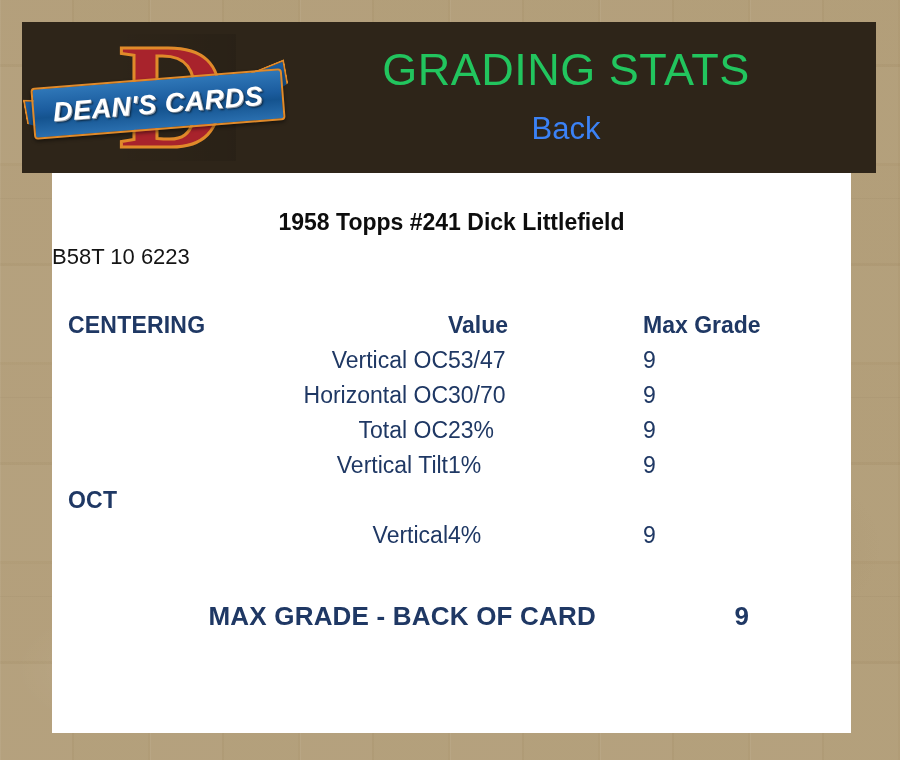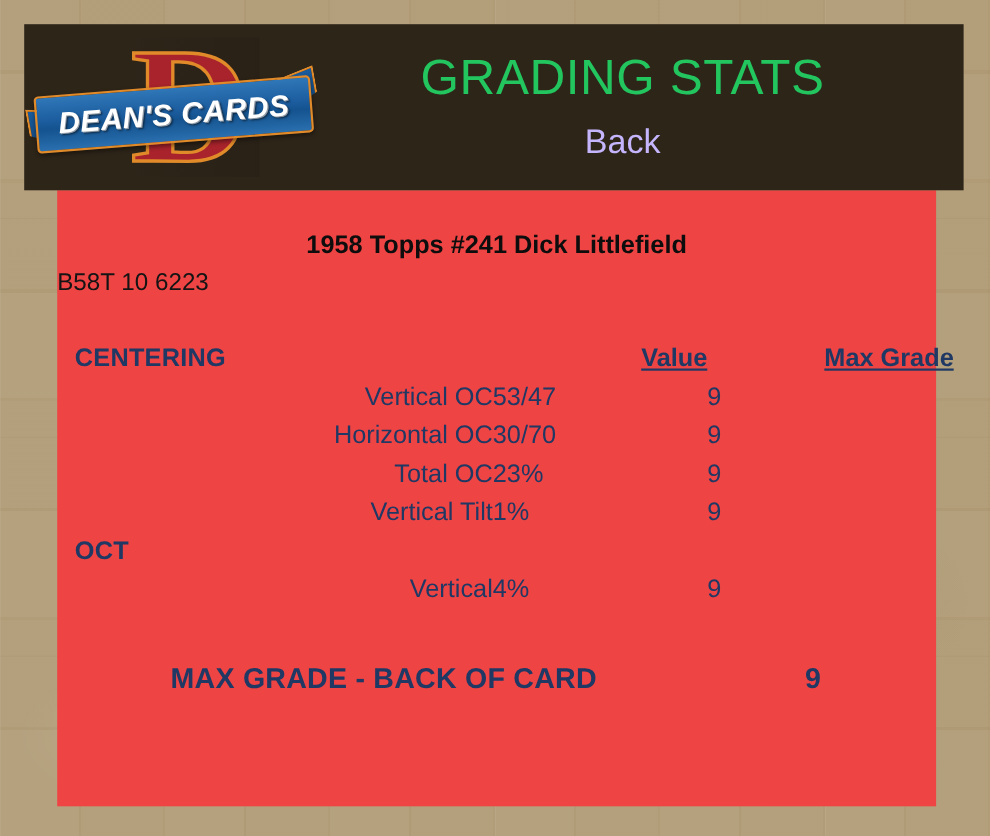--- a/index.html
+++ b/index.html
@@ -136,33 +136,33 @@
     padding-right: 34px;
   }
   #header-title {
     font-size: 45px;
     color: #22c55e;
     line-height: 1.08;
     letter-spacing: 0.5px;
   }
   #header-subtitle {
     font-size: 31px;
-    color: #c4b5fd;
+    color: #3b82f6;
     line-height: 1.25;
     margin-top: 15px;
   }
 
   
   #content-panel {
     position: absolute;
     left: 52px;
     top: 173px;
     width: 799px;
     height: 560px;
-    background: #ef4444;
+    background: #ffffff;
     z-index: 2;
   }
 
   #card-title {
     margin-top: 36px;
     text-align: center;
     font-size: 23px;
     font-weight: bold;
     color: #0d0d0d;
   }
@@ -191,23 +191,22 @@
     line-height: 35px;
     vertical-align: baseline;
   }
   th.th-label {
     text-align: left;
     padding-left: 103px;
     font-weight: bold;
     letter-spacing: 0.2px;
   }
   th.th-value, th.th-grade {
-    text-align: right;
-    font-weight: bold;
-    text-decoration: underline;
+    text-align: left;
+    font-weight: bold;
   }
   td.td-section {
     text-align: left;
     padding-left: 103px;
     font-weight: bold;
     letter-spacing: 0.2px;
   }
   td.td-label {
     text-align: right;
     padding-left: 151px;
@@ -224,22 +223,23 @@
     display: flex;
     align-items: baseline;
     color: #1f3864;
     font-weight: bold;
     font-size: 26px;
   }
   #summary-label {
     width: 575px;
     padding-left: 103px;
     box-sizing: border-box;
-    text-align: left;
+    text-align: center;
     letter-spacing: 0.2px;
+    margin-left: 17px;
   }
   #summary-value {
     width: 224px;
     text-align: center;
   }
 </style>
 </head>
 <body>
 
 <div id="bg-texture"></div>

